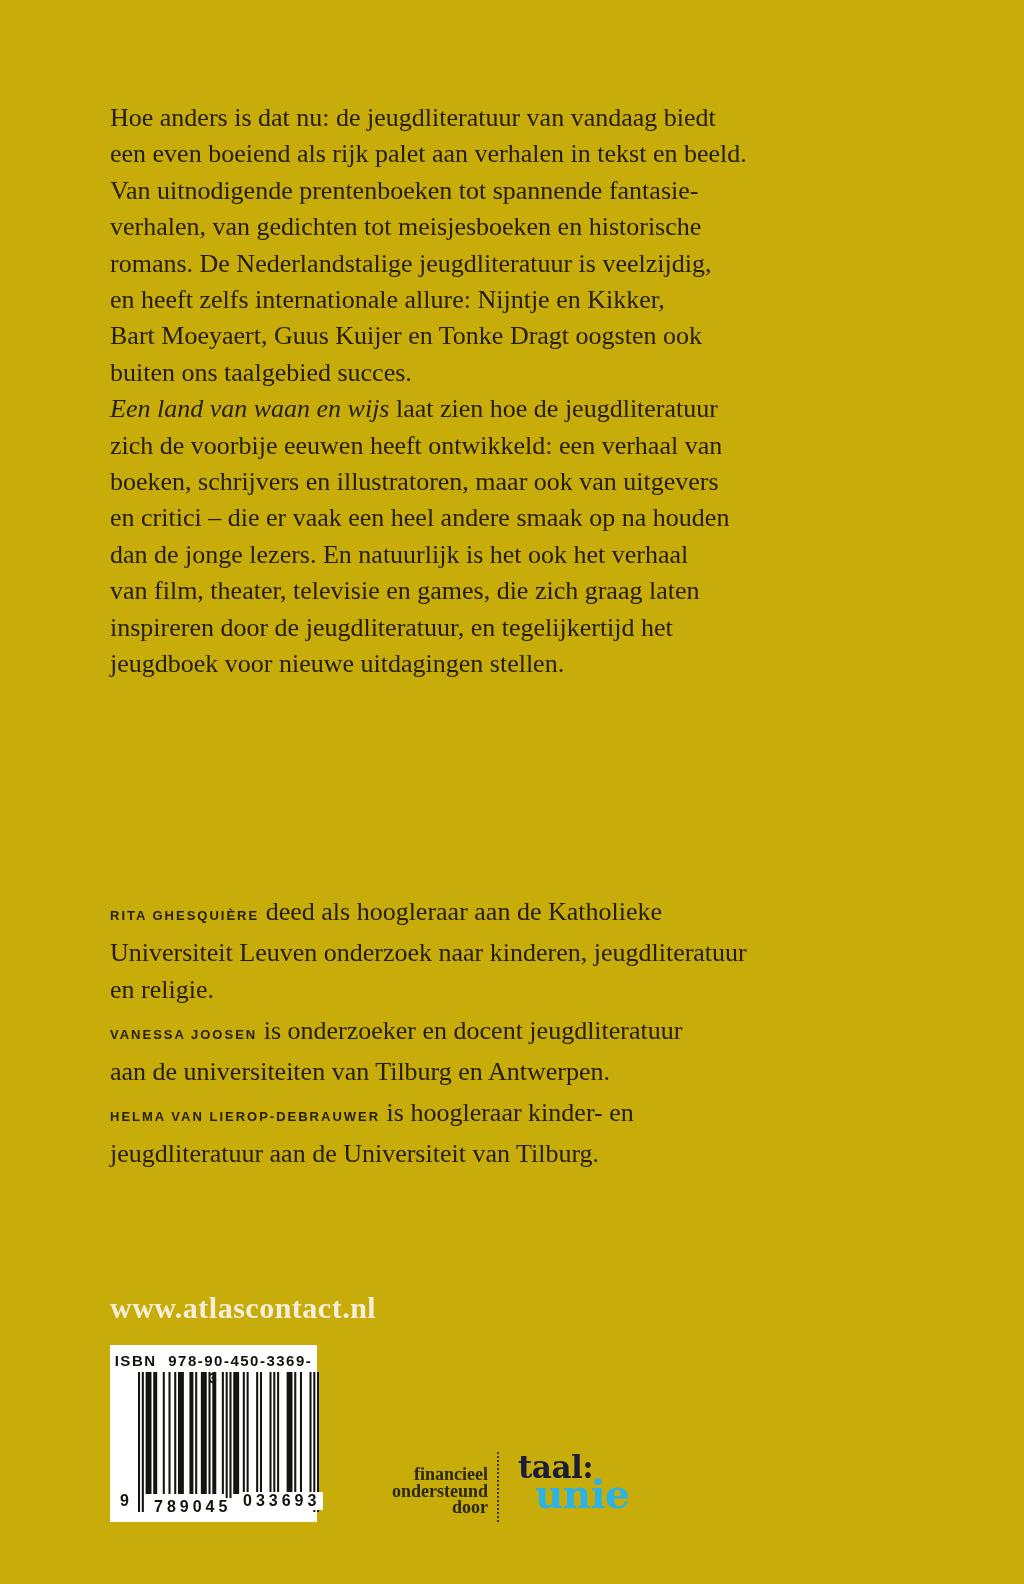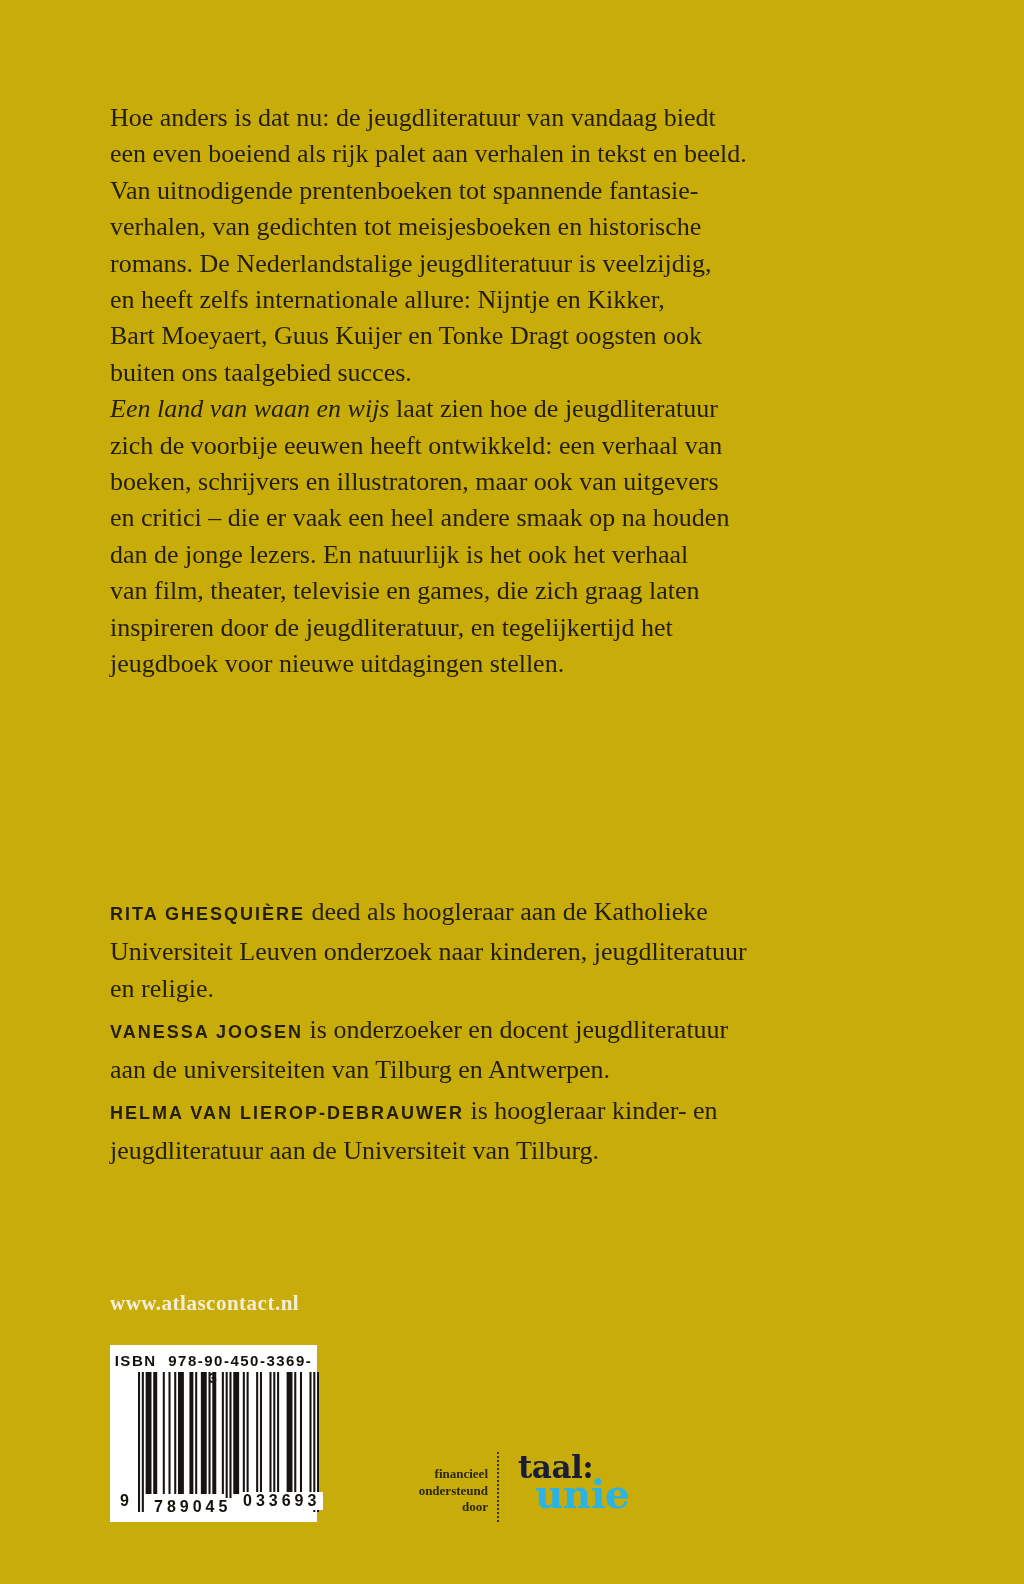--- a/index.html
+++ b/index.html
@@ -30,29 +30,29 @@
 
   
   .bios{
     position:absolute;left:110px;top:893px;width:860px;
     font-size:26px;line-height:37px;
   }
   .bio{margin-bottom:4px;}
   .caps{
     font-family:"Liberation Sans", sans-serif;
     font-weight:bold;
-    font-size:18px;
+    font-size:13px;
     letter-spacing:2px;
     color:var(--ink);
   }
 
   
   .website{
     position:absolute;left:110px;top:1291px;
-    font-size:21px;font-weight:bold;color:var(--cream);
+    font-size:30px;font-weight:bold;color:var(--cream);
     letter-spacing:0.5px;
   }
 
   
   .barcode-box{
     position:absolute;left:110px;top:1345px;width:207px;height:177px;
     background:#ffffff;
   }
   .isbn-label{
     position:absolute;left:0;top:7px;width:100%;
@@ -68,21 +68,21 @@
     font-weight:bold;font-size:16px;color:#14110a;
   }
   .digit-first{position:absolute;left:10px;top:1px;}
   .digit-left{position:absolute;left:41px;top:7px;background:#fff;padding:0 3px;letter-spacing:4px;}
   .digit-right{position:absolute;left:130px;top:1px;background:#fff;padding:0 3px;letter-spacing:4px;}
 
   
   .support{
     position:absolute;left:370px;top:1466px;width:118px;
     text-align:right;
-    font-size:13px;font-weight:bold;line-height:16.5px;
+    font-size:18px;font-weight:bold;line-height:16.5px;
     color:#2c2708;
   }
   .dotted-divider{
     position:absolute;left:497px;top:1452px;height:70px;width:0;
     border-left:2px dotted #3a340f;
   }
 
   
   .taalunie{position:absolute;left:518px;top:1452px;width:120px;height:62px;}
   .taal{

